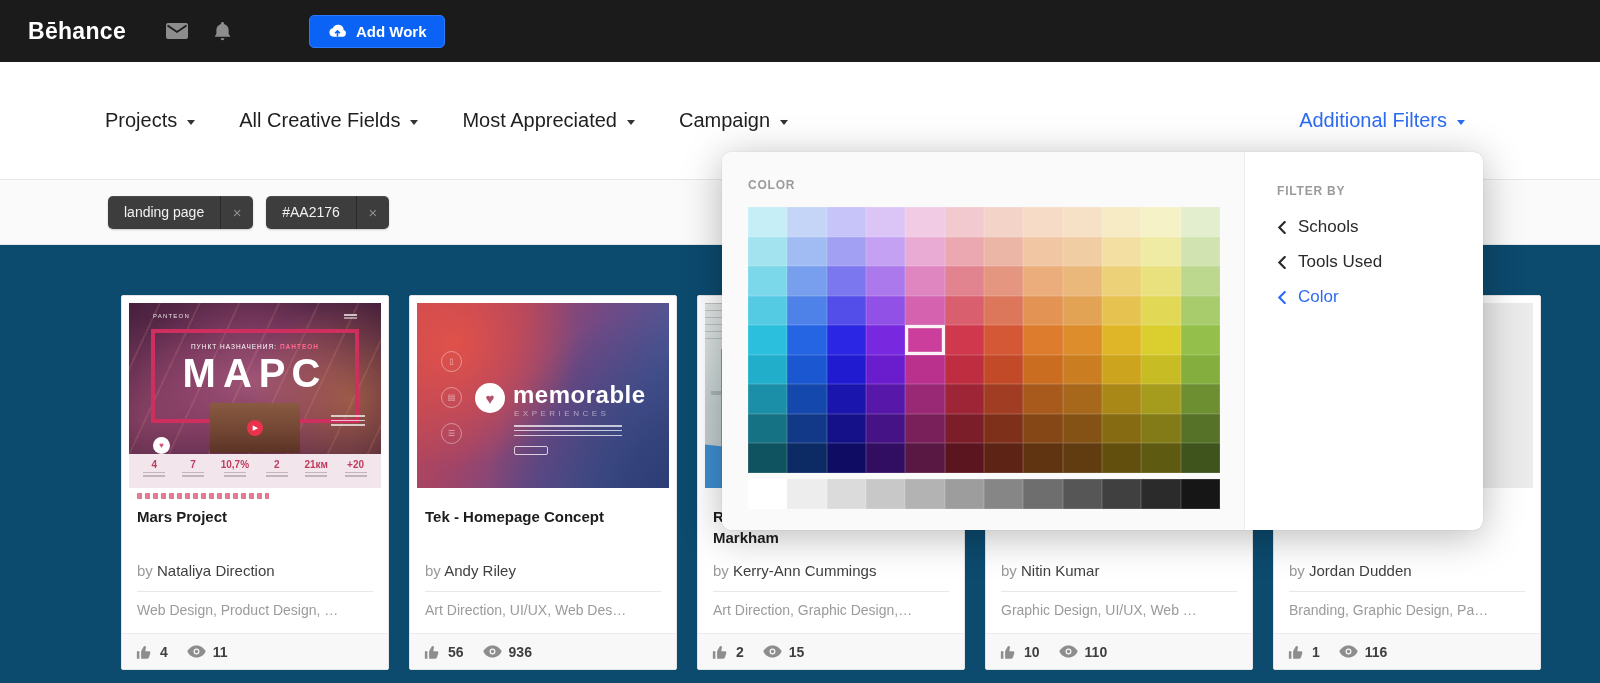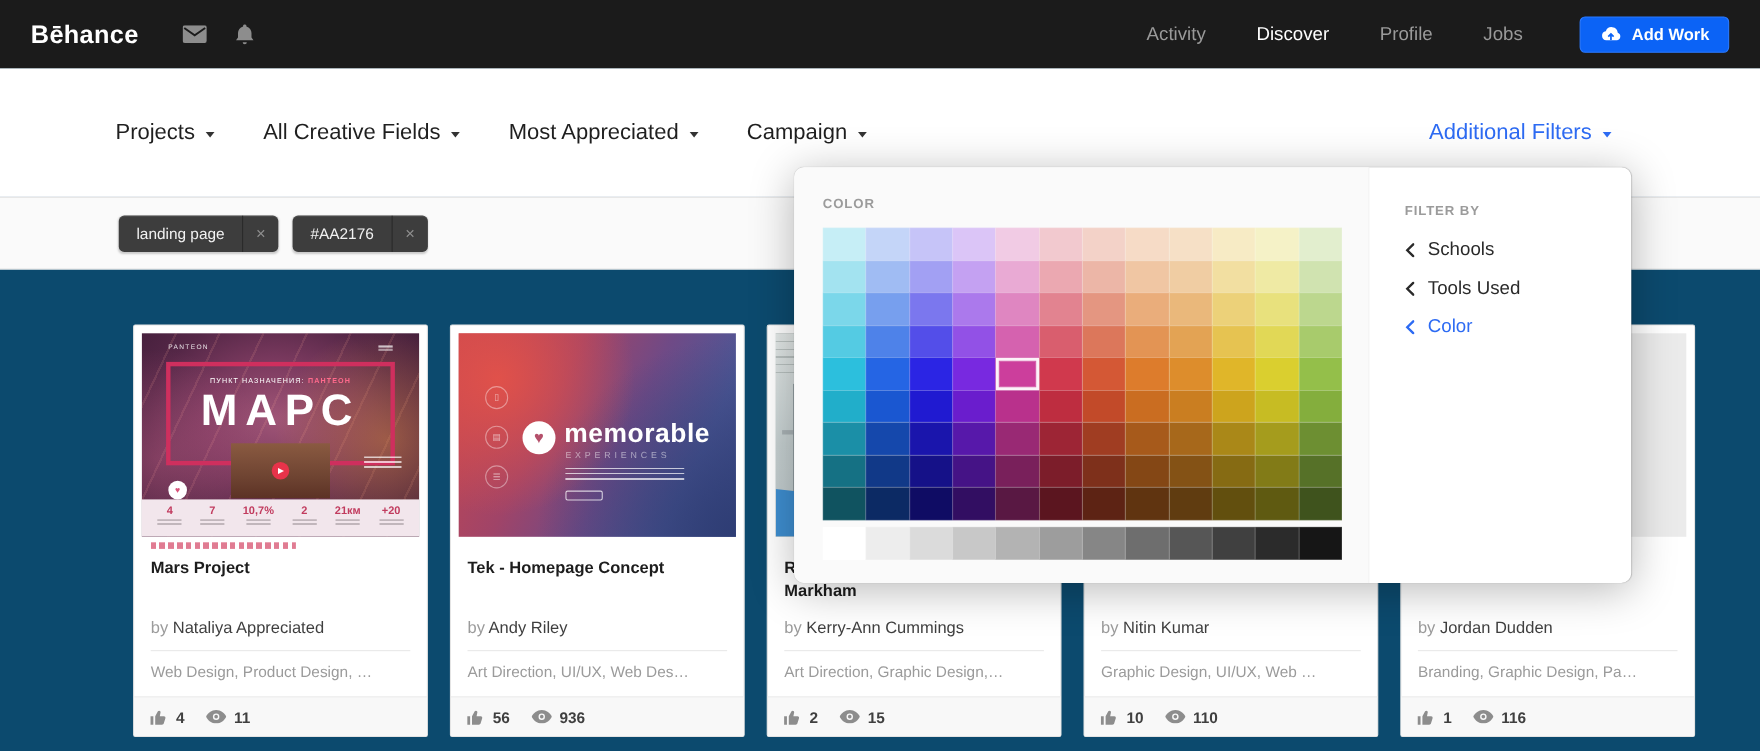--- a/index.html
+++ b/index.html
@@ -164,26 +164,20 @@
           <rect width="22" height="16" rx="2" fill="#8d8d8d"></rect>
           <path d="M1.5 2.5l9.5 6.5 9.5-6.5" stroke="#1b1b1b" stroke-width="1.8" fill="none"></path>
         </svg>
     </span>
     <span class="nav-icon">
       <svg width="17" height="19" viewBox="0 0 18 20">
           <path d="M9 0c.9 0 1.6.7 1.6 1.6v.5C13.6 3 15.5 5.5 15.5 8.5v4.2l1.9 2.8h-16.8l1.9-2.8V8.5C2.5 5.5 4.4 3 7.4 2.1v-.5C7.4.7 8.1 0 9 0z" fill="#8d8d8d"></path>
           <path d="M7 17.2a2 2 0 0 0 4 0z" fill="#8d8d8d"></path>
         </svg>
     </span>
-    <nav class="nav-items">
-        <span class="nav-item">Activity</span>
-        <span class="nav-item active">Discover</span>
-        <span class="nav-item">Profile</span>
-        <span class="nav-item">Jobs</span>
-      </nav>
     <button class="add-work">
       <span class="s-icon">
         <svg width="21" height="15" viewBox="0 0 22 16">
             <path d="M17.6 6.2A6 6 0 0 0 6 4.6 4.5 4.5 0 0 0 6.5 13.5H17a3.8 3.8 0 0 0 .6-7.3z" fill="#fff"></path>
             <path d="M11 13.2V7.6 M8.4 9.9l2.6-2.6 2.6 2.6" stroke="#0b63f6" stroke-width="1.7" fill="none"></path>
           </svg>
       </span>
       <span>Add Work</span>
     </button>
   </header>
@@ -241,21 +235,21 @@
             <div class="m-stat"><b>4</b><i></i></div>
             <div class="m-stat"><b>7</b><i></i></div>
             <div class="m-stat"><b>10,7%</b><i></i></div>
             <div class="m-stat"><b>2</b><i></i></div>
             <div class="m-stat"><b>21км</b><i></i></div>
             <div class="m-stat"><b>+20</b><i></i></div>
           </div>
         </div>
         <div class="red-dashes"></div>
         <h3 class="card-title">Mars Project</h3>
-        <div class="byline"><span class="by">by</span> <span class="author">Nataliya Appreciated</span></div>
+        <div class="byline"><span class="by">by</span> <span class="author">Nataliya Direction</span></div>
         <div class="divider"></div>
         <div class="fields">Web Design, Product Design, …</div>
         <div class="stats">
           <span class="s-icon">
             <svg width="17" height="16" viewBox="0 0 20 18">
               <path d="M1 8h3v9H1zM6 17h7.2c1 0 1.9-.7 2.1-1.7l1.6-5.2c.3-1.1-.5-2.1-1.6-2.1h-4.4l.8-3.9C12 2.9 11.2 2 10.2 2c-.5 0-1 .3-1.3.7L6 8z" fill="#8d8d8d"></path>
             </svg>
           </span>
           <span class="count">4</span>
           <span class="s-icon">

